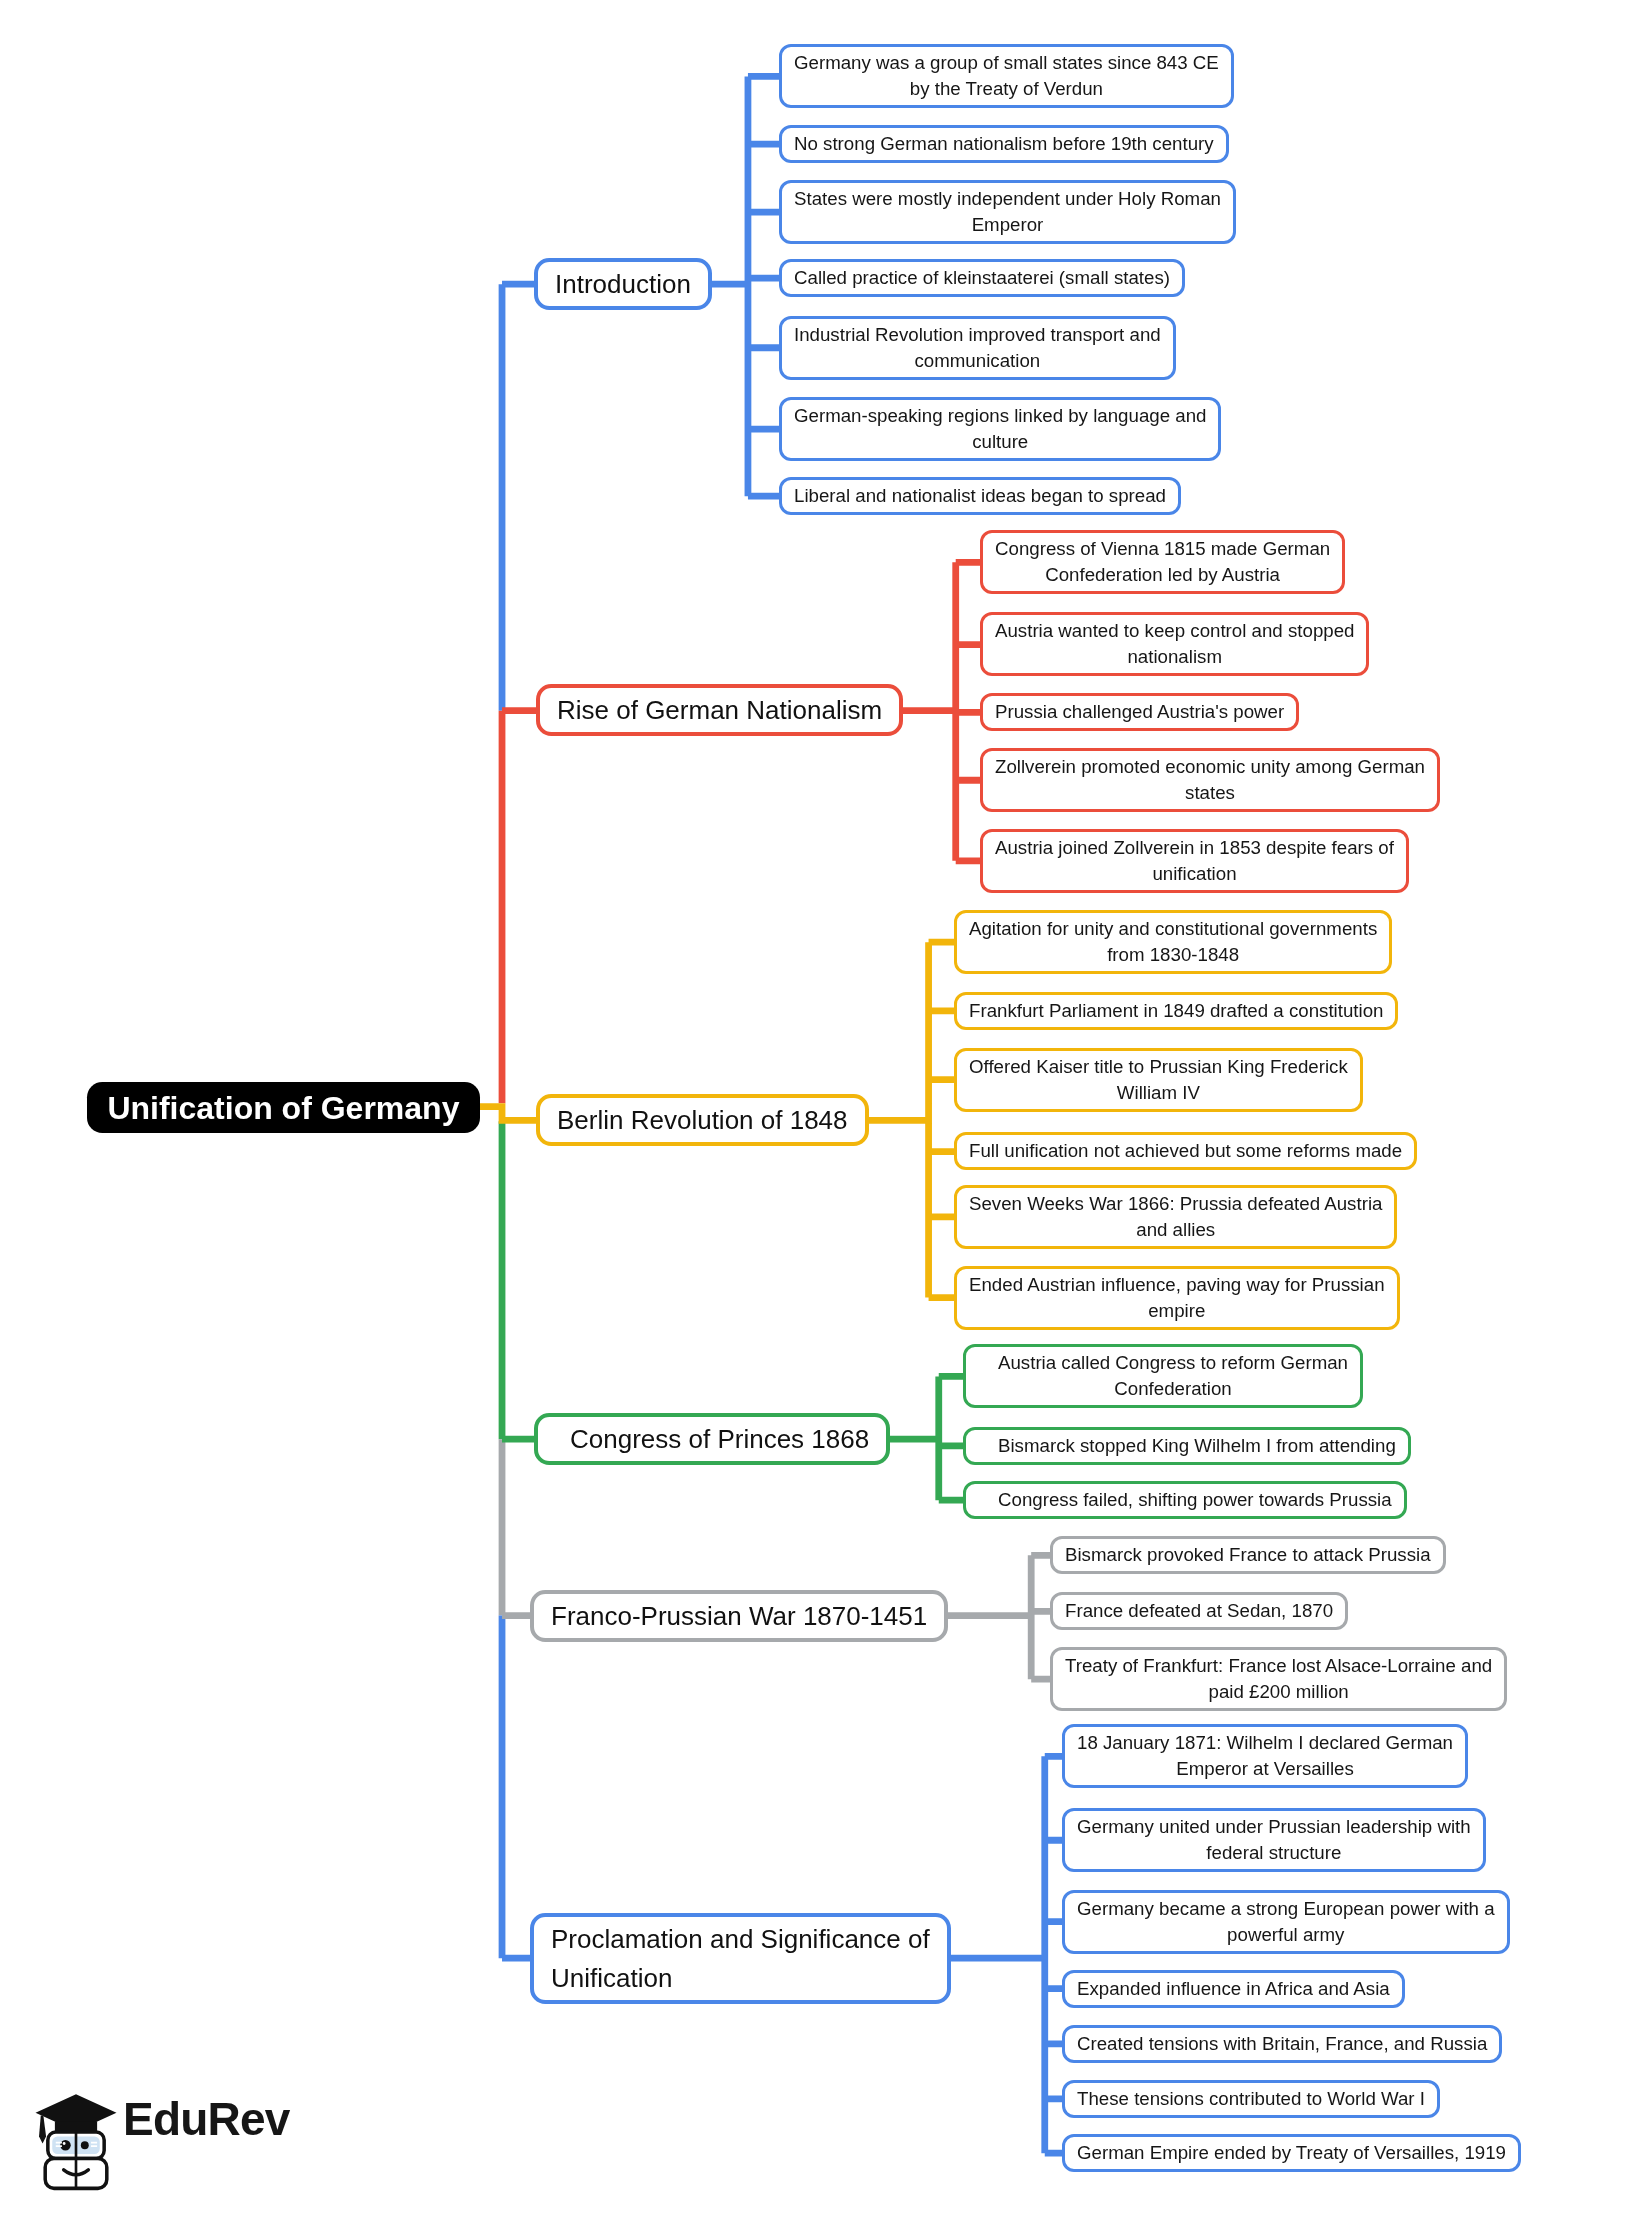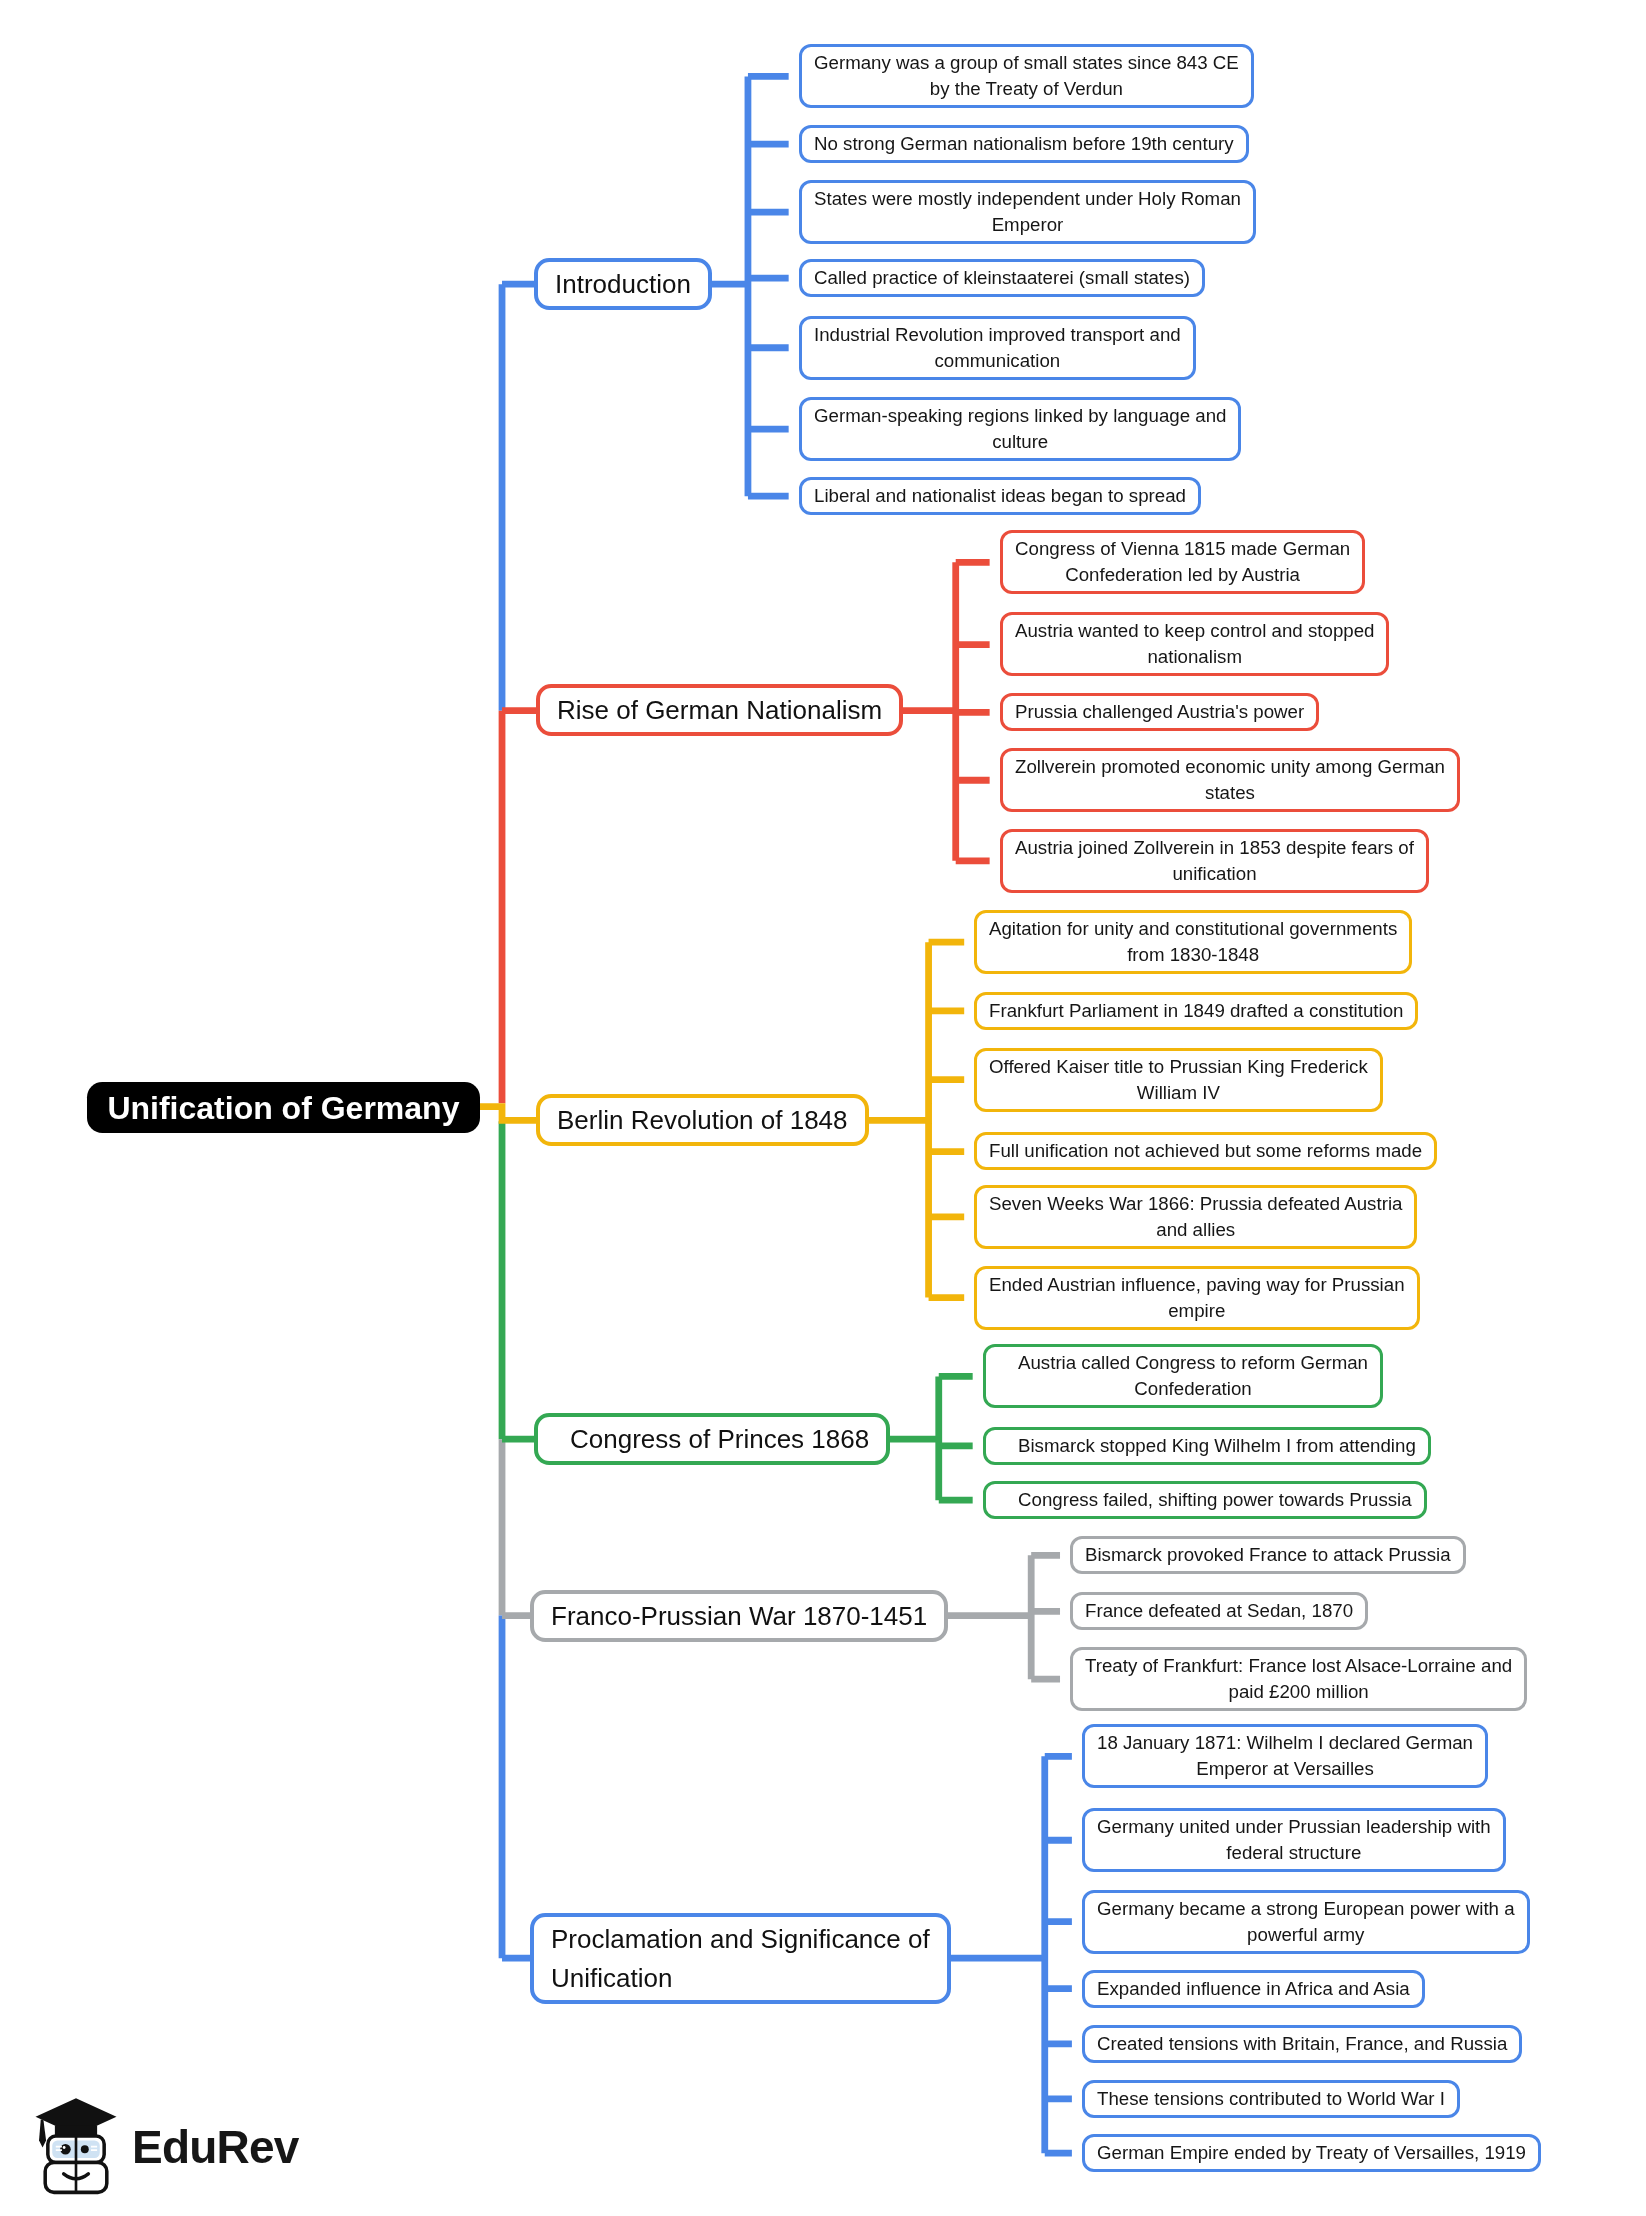--- a/index.html
+++ b/index.html
@@ -5,21 +5,21 @@
   html,body { margin:0; padding:0; background:#ffffff; }
   #canvas {
     position:relative; width:1646px; height:2216px; background:#ffffff;
     font-family:"Liberation Sans", sans-serif; color:#1b1b1b; overflow:hidden;
   }
   #wires { position:absolute; left:0; top:0; }
   .node {
     position:absolute; background:#ffffff;
     border-style:solid; border-width:3.4px; border-radius:12px;
     font-size:18.7px; line-height:25.4px; padding:3.4px 12px;
-    white-space:pre; text-align:center; color:#161616;margin-left:20px;
+    white-space:pre; text-align:center; color:#161616;
   }
   .blabel {
     position:absolute; background:#ffffff;
     border-style:solid; border-width:4.2px; border-radius:15.3px;
     font-size:26px; line-height:39px; padding:2.5px 17px;
     white-space:pre; color:#111111;
   }
   .center { text-align:left; }
   .root {
     position:absolute; left:87px; top:1082px;
@@ -27,21 +27,21 @@
     font-weight:bold; font-size:32px; line-height:34px;
     padding:8.5px 20.4px; border-radius:15.3px; white-space:pre;
   }
   .bc-blue   { border-color:#4a86e8; }
   .bc-red    { border-color:#eb4d3b; }
   .bc-yellow { border-color:#f2b50b;text-align:center; }
   .bc-green  { border-color:#34a853;padding-left:32px; }
   .bc-gray   { border-color:#a6a9ac; }
   .footer {
     position:absolute; left:32px; top:2092px; width:305px; height:110px;
-    display:flex; align-items:center; gap:12px;
+    display:flex; gap:3px;
   }
   .wordmark {
     font-size:46px; font-weight:bold; color:#161616; letter-spacing:-0.8px;
   }
 </style>
 </head>
 <body>
 
 <div id="canvas">
 

